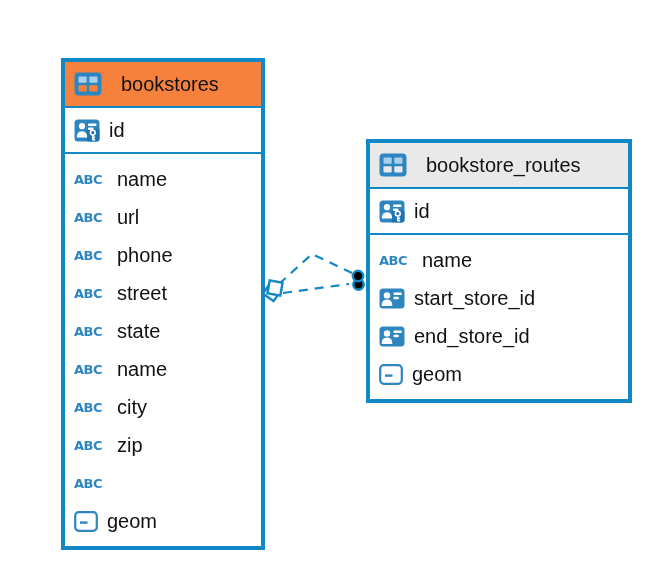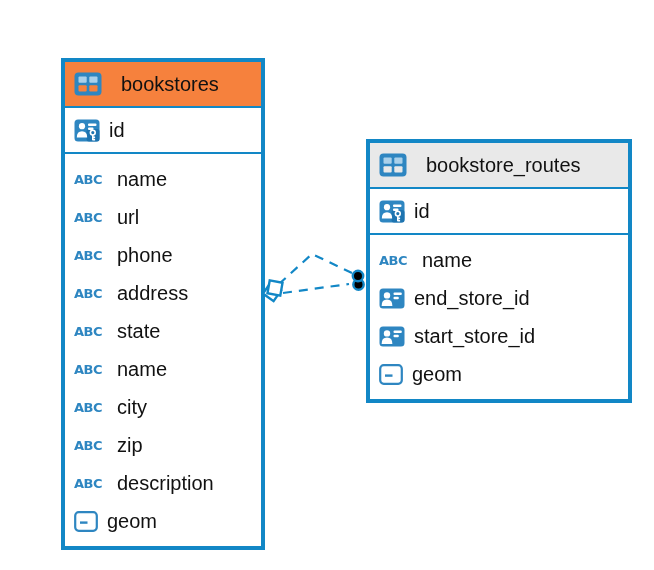--- a/index.html
+++ b/index.html
@@ -106,41 +106,40 @@
     <div class="row">
       <span class="abc">ABC</span>
       <span class="fname">url</span>
     </div>
     <div class="row">
       <span class="abc">ABC</span>
       <span class="fname">phone</span>
     </div>
     <div class="row">
       <span class="abc">ABC</span>
-      <span class="fname">address</span>
+      <span class="fname">street</span>
     </div>
     <div class="row">
       <span class="abc">ABC</span>
       <span class="fname">state</span>
     </div>
     <div class="row">
       <span class="abc">ABC</span>
       <span class="fname">name</span>
     </div>
     <div class="row">
       <span class="abc">ABC</span>
       <span class="fname">city</span>
     </div>
     <div class="row">
       <span class="abc">ABC</span>
       <span class="fname">zip</span>
     </div>
     <div class="row">
       <span class="abc">ABC</span>
-      <span class="fname">description</span>
     </div>
     <div class="row">
       <span class="icn">
         <svg width="24" height="21" viewBox="0 0 24 21">
           <rect x="1.2" y="1.2" width="21.6" height="18.6" rx="3.5" fill="#ffffff" stroke="#2E86C1" stroke-width="2.2"></rect>
           <path d="M 6 11.6 h 7.5" stroke="#2E86C1" stroke-width="2.4"></path>
         </svg>
       </span>
       <span class="fname">geom</span>
     </div>
@@ -185,33 +184,33 @@
     <div class="row">
       <span class="icn">
         <svg width="26" height="21" viewBox="0 0 26 21">
           <rect x="0.5" y="0.5" width="25" height="20" rx="3.5" fill="#2E86C1"></rect>
           <circle cx="8" cy="7.4" r="3.2" fill="#ffffff"></circle>
           <path d="M 2.6 18 q 0 -6.4 5.4 -6.4 q 5.4 0 5.4 6.4 z" fill="#ffffff"></path>
           <rect x="14.5" y="4.6" width="8.3" height="2.4" rx="1" fill="#ffffff"></rect>
           <rect x="14.5" y="8.8" width="5.3" height="2.4" rx="1" fill="#ffffff"></rect>
         </svg>
       </span>
-      <span class="fname">end_store_id</span>
+      <span class="fname">start_store_id</span>
     </div>
     <div class="row">
       <span class="icn">
         <svg width="26" height="21" viewBox="0 0 26 21">
           <rect x="0.5" y="0.5" width="25" height="20" rx="3.5" fill="#2E86C1"></rect>
           <circle cx="8" cy="7.4" r="3.2" fill="#ffffff"></circle>
           <path d="M 2.6 18 q 0 -6.4 5.4 -6.4 q 5.4 0 5.4 6.4 z" fill="#ffffff"></path>
           <rect x="14.5" y="4.6" width="8.3" height="2.4" rx="1" fill="#ffffff"></rect>
           <rect x="14.5" y="8.8" width="5.3" height="2.4" rx="1" fill="#ffffff"></rect>
         </svg>
       </span>
-      <span class="fname">start_store_id</span>
+      <span class="fname">end_store_id</span>
     </div>
     <div class="row">
       <span class="icn">
         <svg width="24" height="21" viewBox="0 0 24 21">
           <rect x="1.2" y="1.2" width="21.6" height="18.6" rx="3.5" fill="#ffffff" stroke="#2E86C1" stroke-width="2.2"></rect>
           <path d="M 6 11.6 h 7.5" stroke="#2E86C1" stroke-width="2.4"></path>
         </svg>
       </span>
       <span class="fname">geom</span>
     </div>

